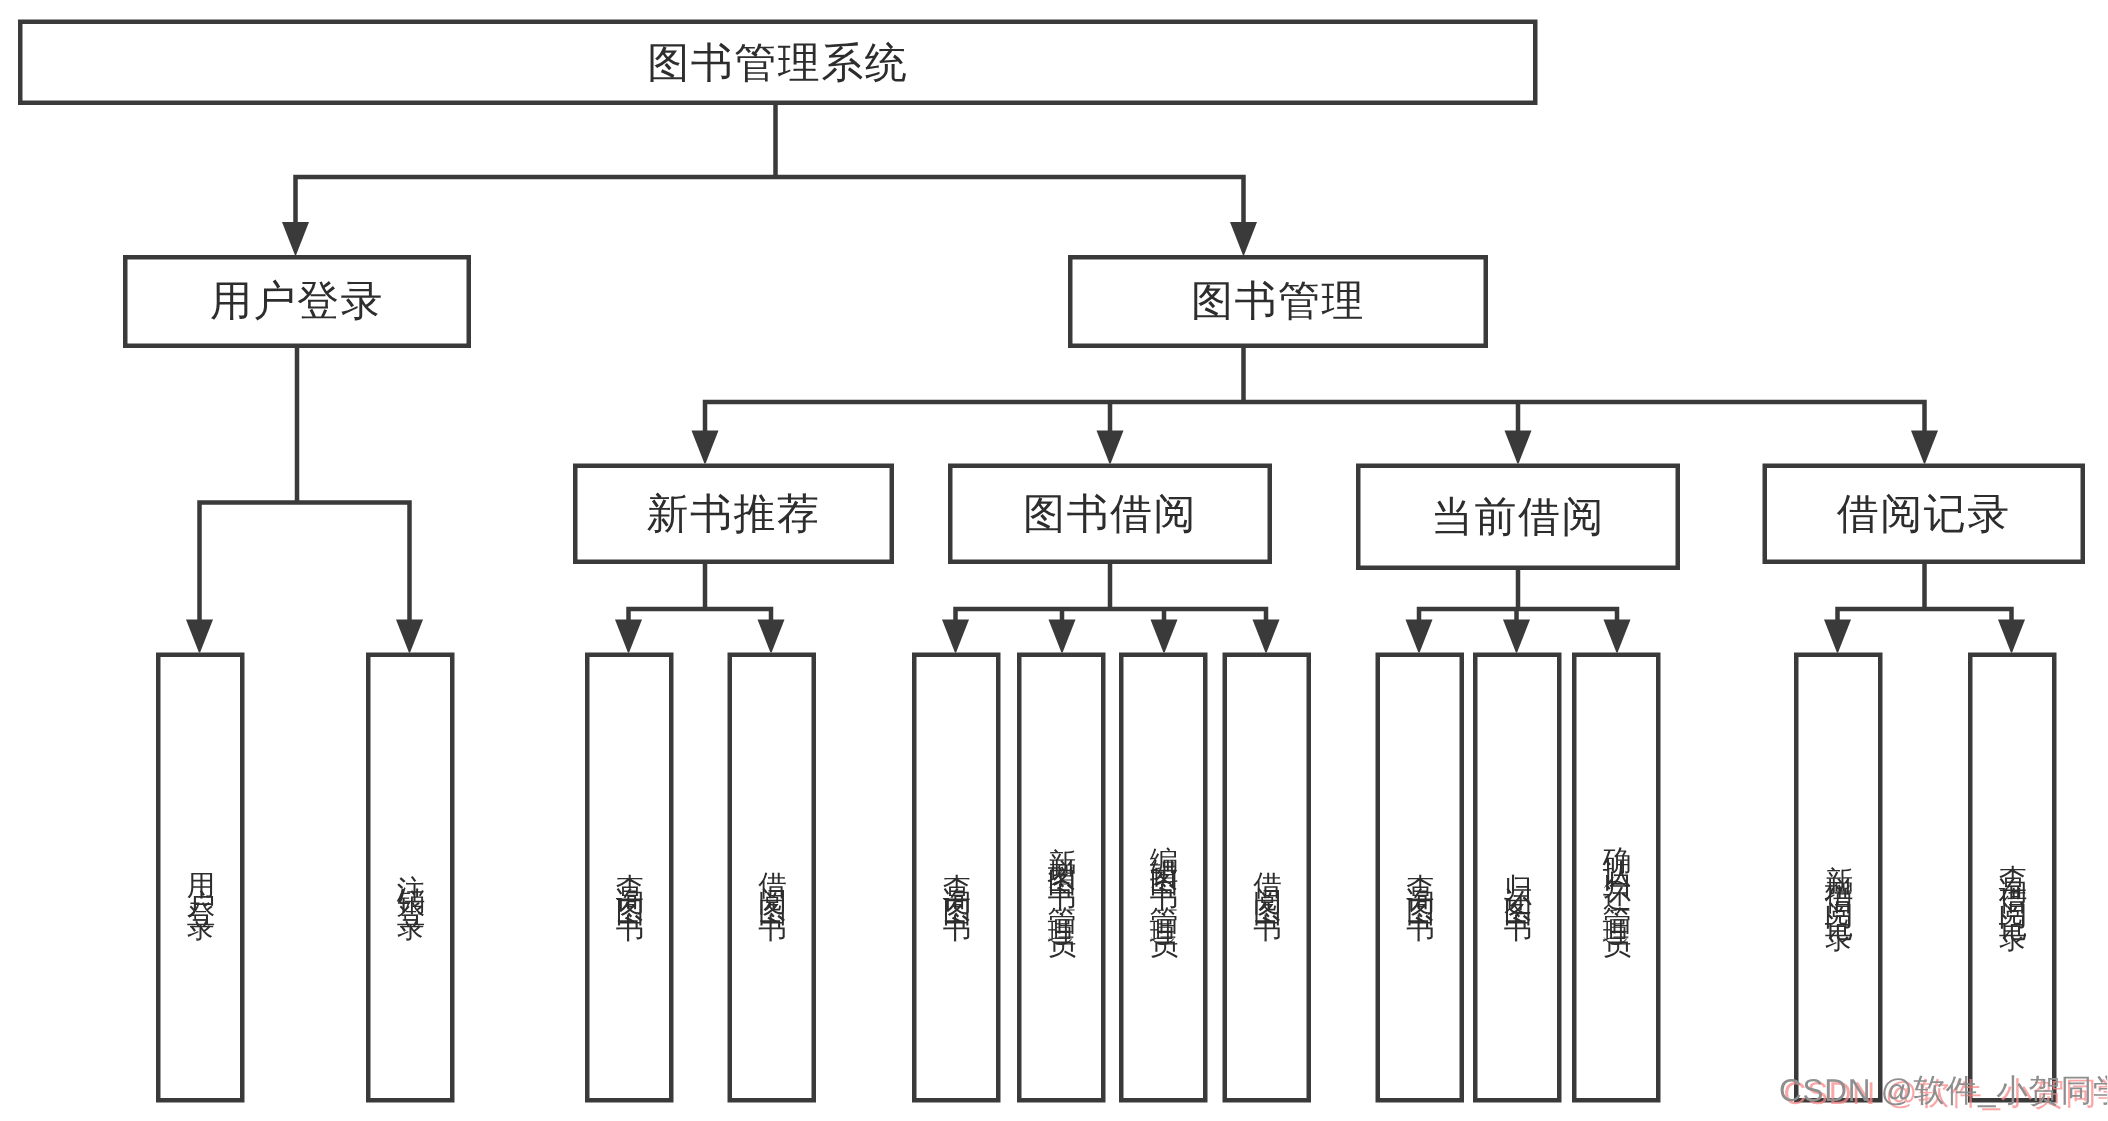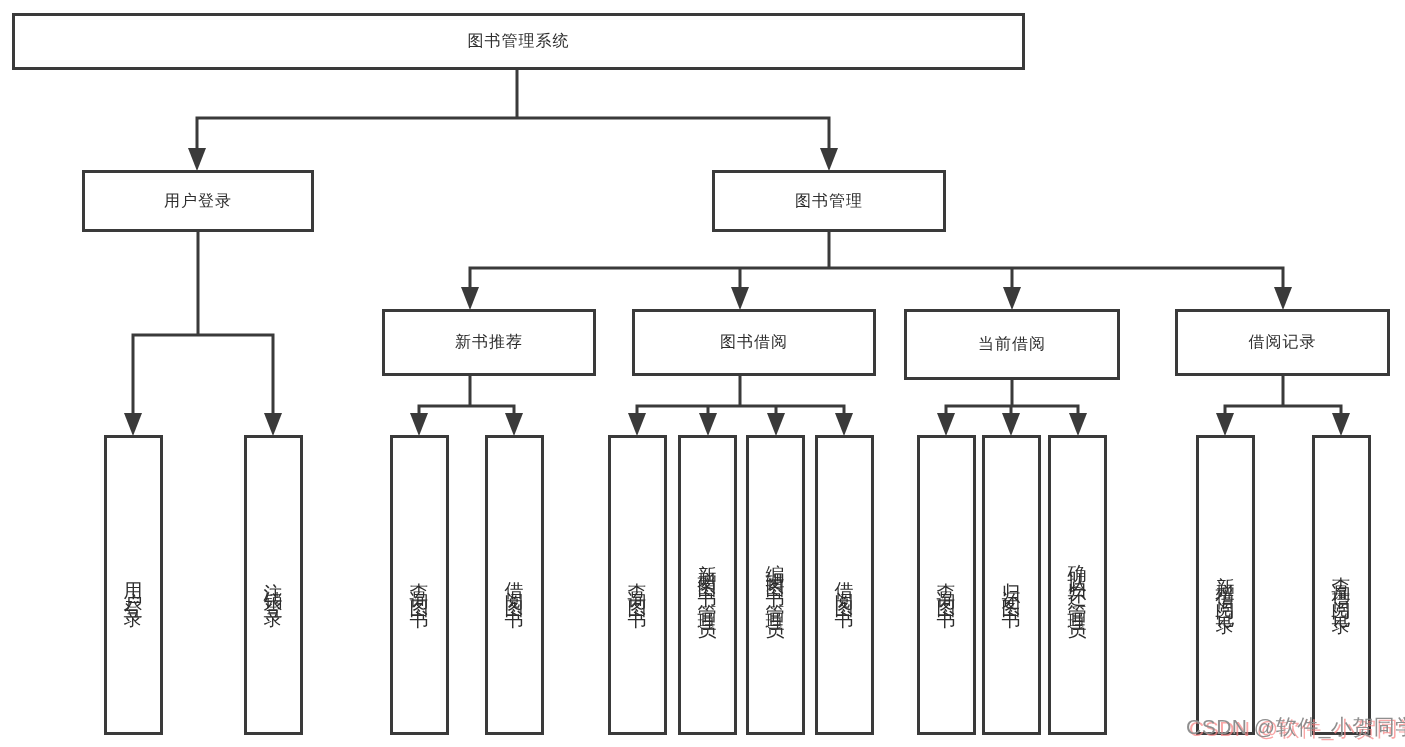--- a/index.html
+++ b/index.html
@@ -25,21 +25,21 @@
     position: absolute;
     background: #ffffff;
     border: 3px solid #3a3a3a;
     display: flex;
     align-items: center;
     justify-content: center;
     color: #2d2d2d;
     z-index: 2;
   }
 
-  .hbox { font-size: 16px; letter-spacing: 1px; }
+  .hbox { font-size: 28px; letter-spacing: 1px; }
 
   .vbox {
     width: 59px;
     height: 300px;
     top: 435px;
     font-size: 19px;
   }
   .vbox span {
     writing-mode: vertical-rl;
     text-orientation: mixed;
@@ -117,28 +117,28 @@
     </g>
   </svg>
 
   <div class="node hbox" style="left:12px; top:13px; width:1013px; height:57px;">
     <span>图书管理系统</span>
   </div>
 
   <div class="node hbox" style="left:82px; top:170px; width:232px; height:62px;">
     <span>用户登录</span>
   </div>
-  <div class="node hbox" style="left:712px; top:170px; width:234px; height:62px;align-items:center;">
+  <div class="node hbox" style="left:712px; top:170px; width:280px; height:62px;align-items:center;">
     <span>图书管理</span>
   </div>
 
   <div class="node hbox" style="left:382px; top:309px; width:214px; height:67px;">
     <span>新书推荐</span>
   </div>
-  <div class="node hbox" style="left:632px; top:309px; width:244px; height:67px;">
+  <div class="node hbox" style="left:632px; top:309px; width:216px; height:67px;">
     <span>图书借阅</span>
   </div>
   <div class="node hbox" style="left:904px; top:309px; width:216px; height:71px;">
     <span>当前借阅</span>
   </div>
   <div class="node hbox" style="left:1175px; top:309px; width:215px; height:67px;">
     <span>借阅记录</span>
   </div>
 
   <div class="node vbox" style="left:104px;">

